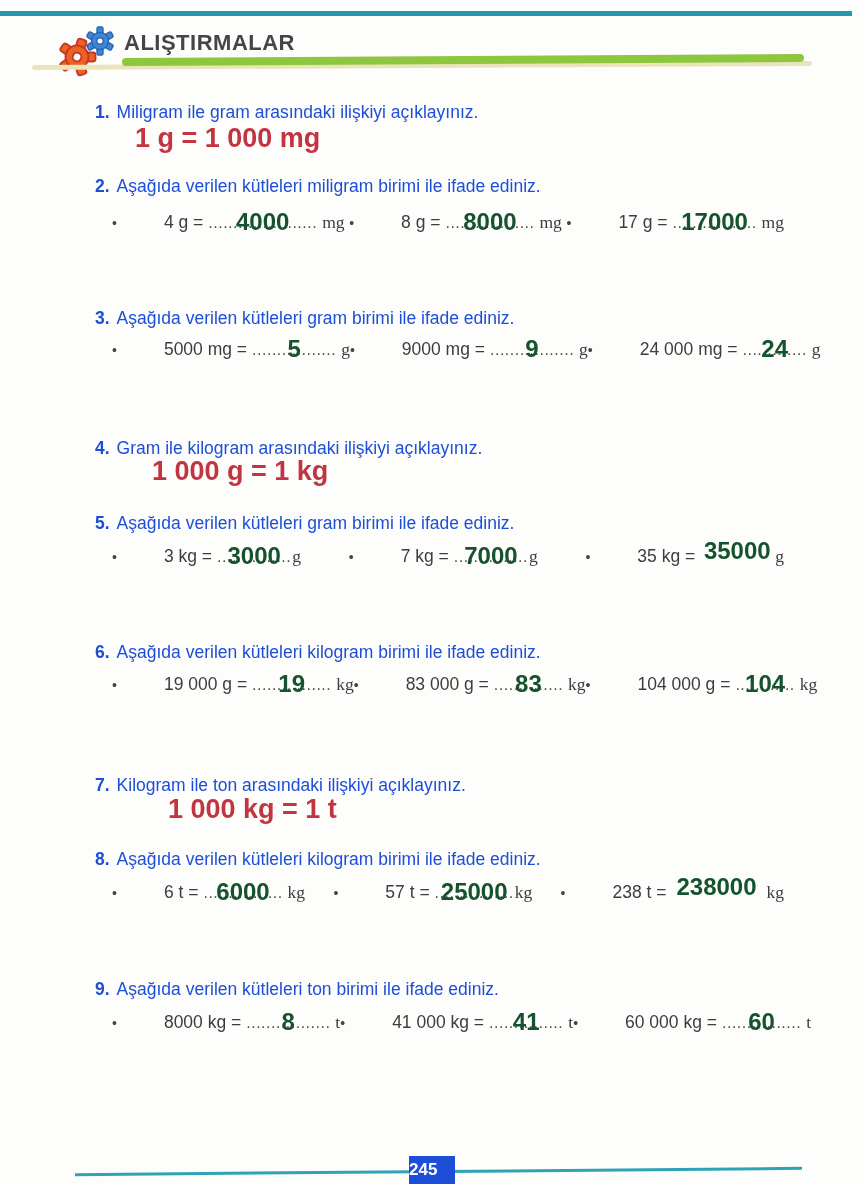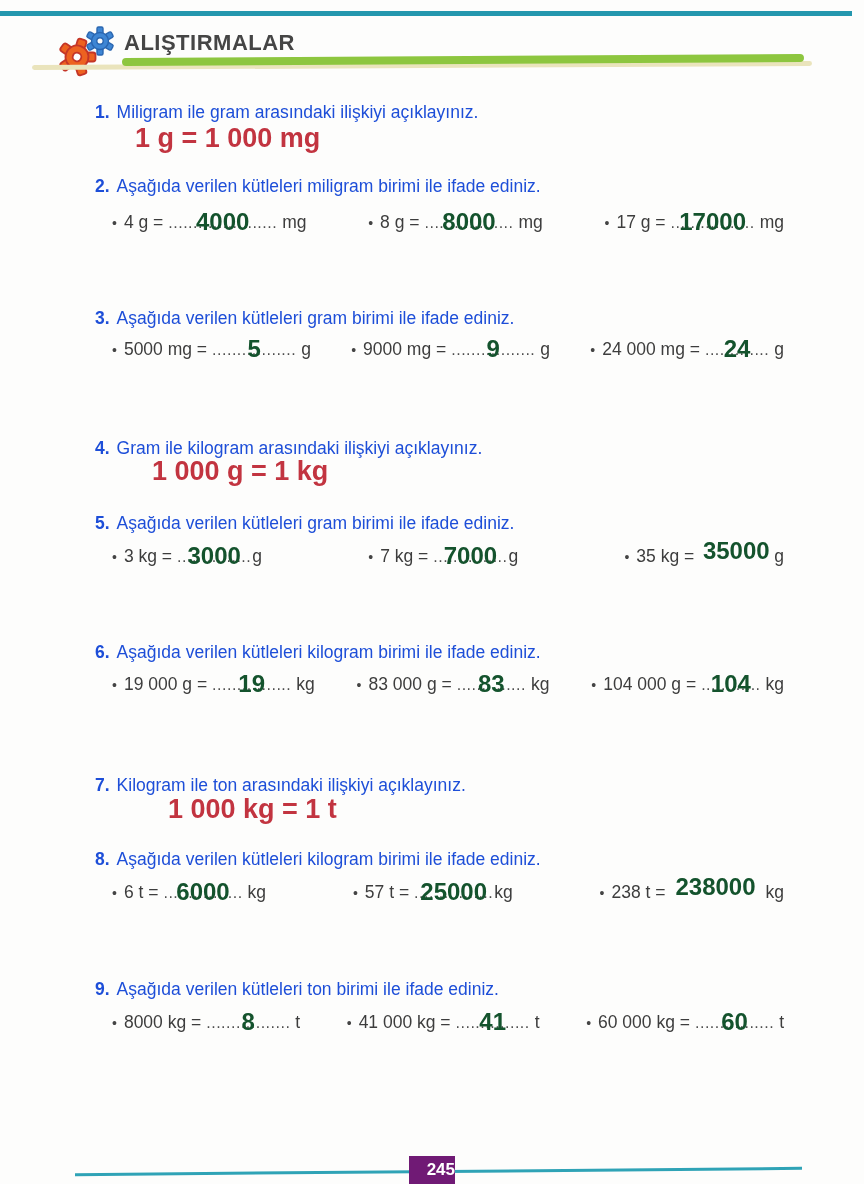--- a/index.html
+++ b/index.html
@@ -20,33 +20,33 @@
          background:#eae4bc;border-radius:3px;transform:rotate(-0.3deg);z-index:1;}
   
   .qrow{position:absolute;left:95px;font-size:17.5px;line-height:1.25;white-space:nowrap;color:#1d4ed8;}
   .qnum{font-weight:700;margin-right:7px;}
   .keyans{position:absolute;margin:0;font-size:27px;font-weight:700;color:#c23440;
           white-space:nowrap;line-height:1.1;text-align:right;}
   
   .brow{position:absolute;left:112px;right:80px;display:flex;justify-content:space-between;}
   .item{display:flex;align-items:baseline;white-space:nowrap;font-size:17.5px;color:#3d3d3d;}
   .bullet{font-size:14px;margin-right:7px;color:#444;}
-  .pre{margin-right:5px;}
+  .pre{margin-right:5px;margin-left:40px;}
   .blank{position:relative;display:inline-block;text-align:center;}
   .dots{font-size:16px;letter-spacing:0.5px;color:#4d4d4d;}
   .ans{position:absolute;left:50%;bottom:1px;transform:translateX(-50%);
        font-size:24px;font-weight:700;color:#14532d;white-space:nowrap;line-height:0.85;}
-  .unit{margin-left:5px;}
+  .unit{margin-left:5px;font-family:Liberation Serif, serif;}
   .tight .unit{margin-left:1px;}
   
   .footline{position:absolute;top:1170px;left:75px;right:62px;height:3px;
             background:#2fa3b6;transform:rotate(-0.5deg);}
   .badge{position:absolute;top:1156px;left:50%;transform:translateX(-50%);
-         width:46px;height:28px;background:#701a75;color:#ffffff;
-         font-size:17px;font-weight:700;line-height:28px;text-align:right;}
+         width:46px;height:28px;background:#1d4ed8;color:#ffffff;
+         font-size:17px;font-weight:700;line-height:28px;text-align:left;}
 </style>
 </head>
 <body>
 
 <div class="topline"></div>
 
 <svg class="gears" viewBox="0 0 66 58">
 
   <g transform="translate(46,17)">
     <g fill="#3e86d4" stroke="#2a66b0" stroke-width="1.4">

